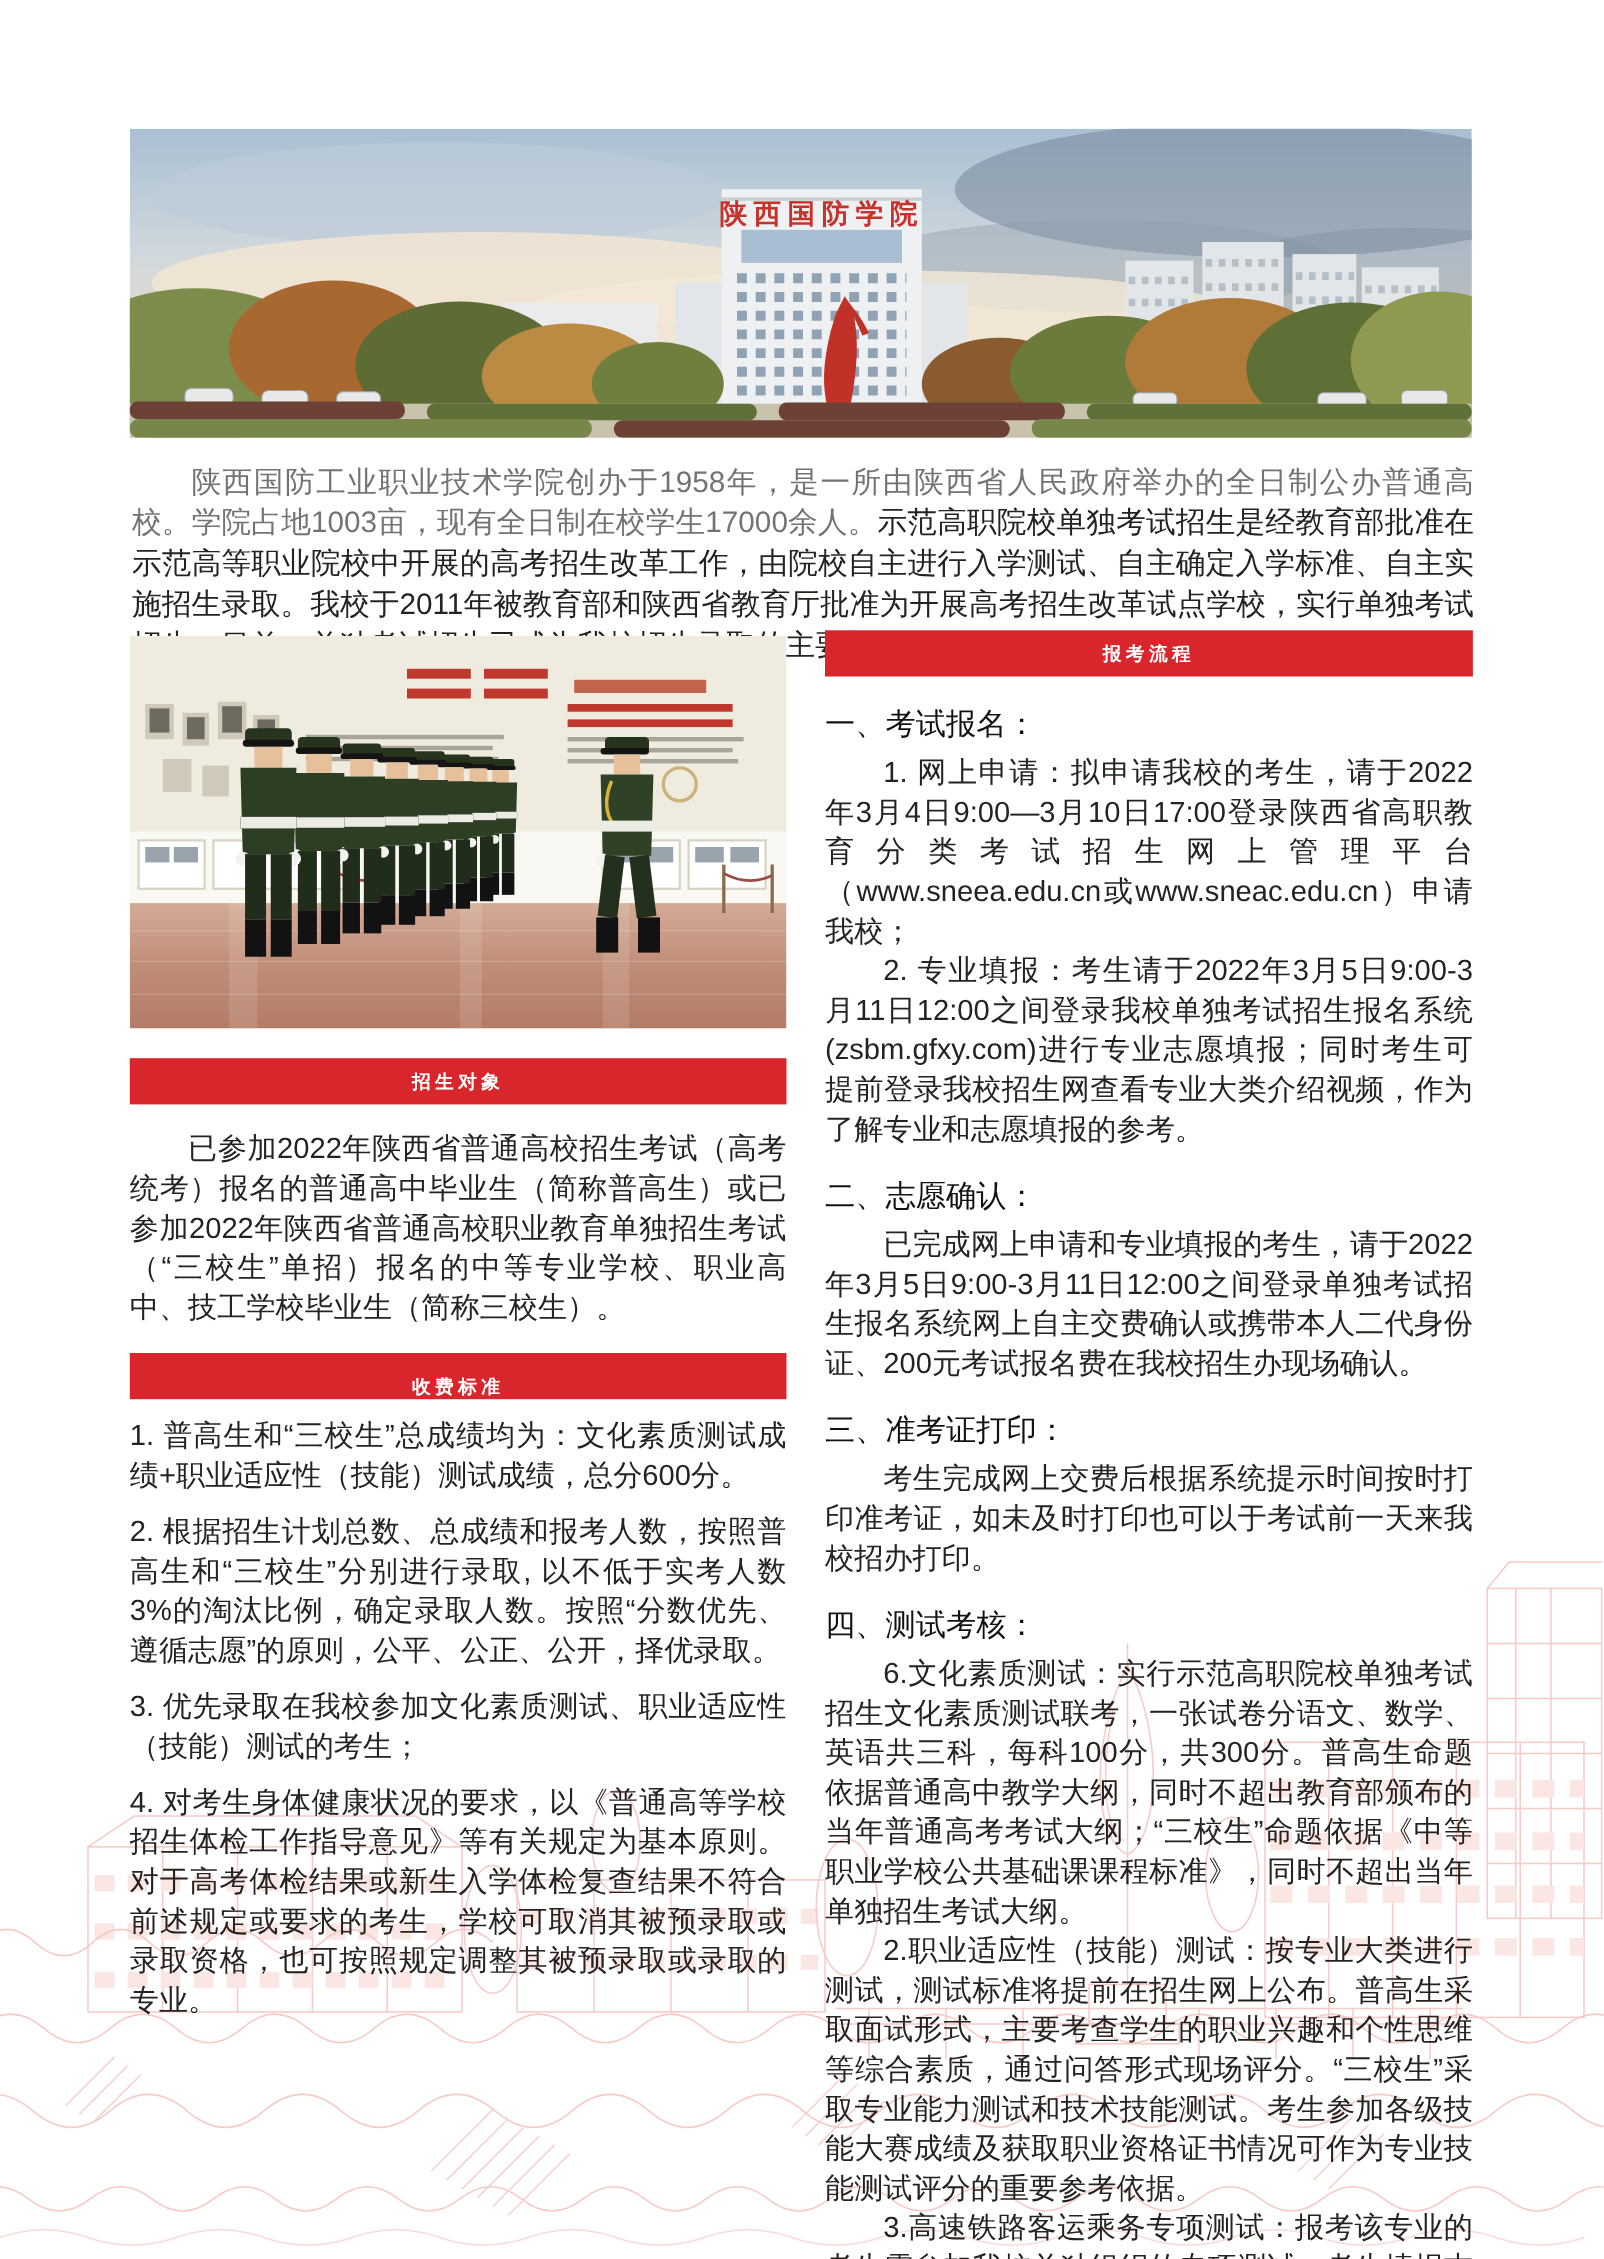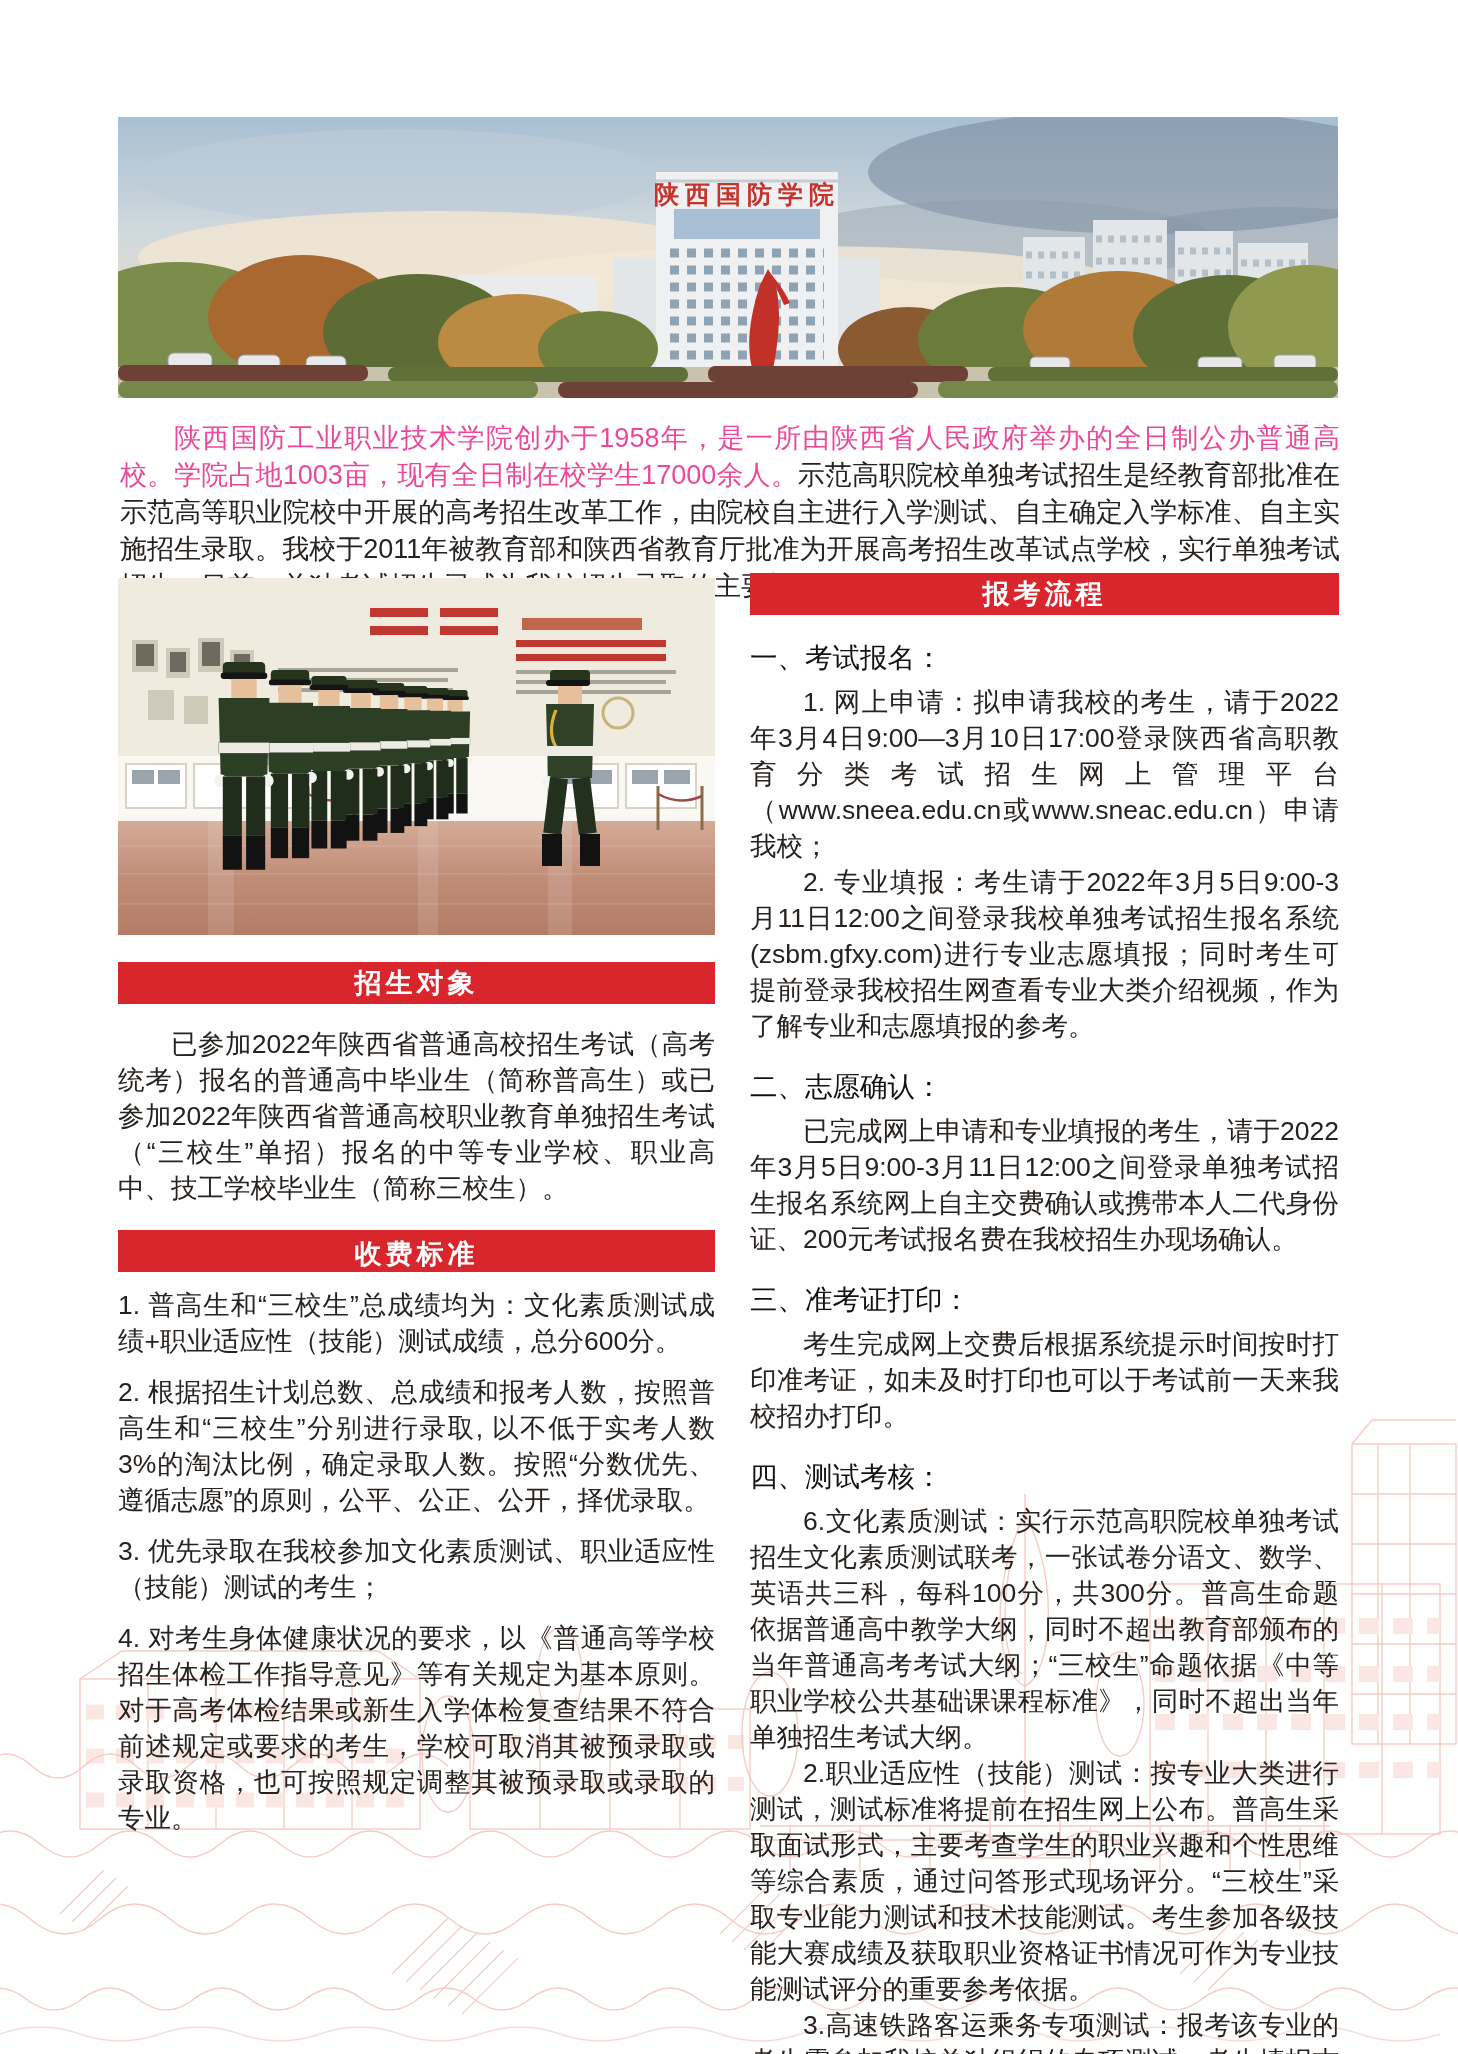--- a/index.html
+++ b/index.html
@@ -12,29 +12,29 @@
   .layer{position:absolute;z-index:1;}
   
   #watermark{position:absolute;left:0;bottom:0;width:1458px;height:680px;z-index:0;}
   
   #campus-photo{left:118px;top:117px;width:1220px;height:281px;display:block;}
   
   #intro{
     left:120px;top:420px;width:1220px;margin:0;
     font-size:27px;line-height:37px;text-align:justify;text-indent:2em;
   }
-  #intro .red{color:#ec4899;}
+  #intro .red{color:#737373;}
   
   #col-left{left:118px;top:578px;width:597px;}
   #col-right{left:750px;top:573px;width:589px;}
   #guard-photo{display:block;width:597px;height:357px;}
   .bar{
     height:42px;background:#d9262c;color:#ffffff;
     display:flex;align-items:center;justify-content:center;
-    font-size:27px;font-weight:bold;letter-spacing:4px;
+    font-size:17px;font-weight:bold;letter-spacing:4px;
   }
   .sec-bar-l{margin-top:27px;}
   .sec-bar-l2{margin-top:24px;align-items:flex-end;}
   .sec-bar-l3{margin-top:30px;}
   p.body{
     margin:22px 0 0 0;font-size:26.5px;line-height:36px;
     text-align:justify;color:#26221f;
   }
   p.indent{text-indent:2em;}
   p.flush{text-indent:0;}

